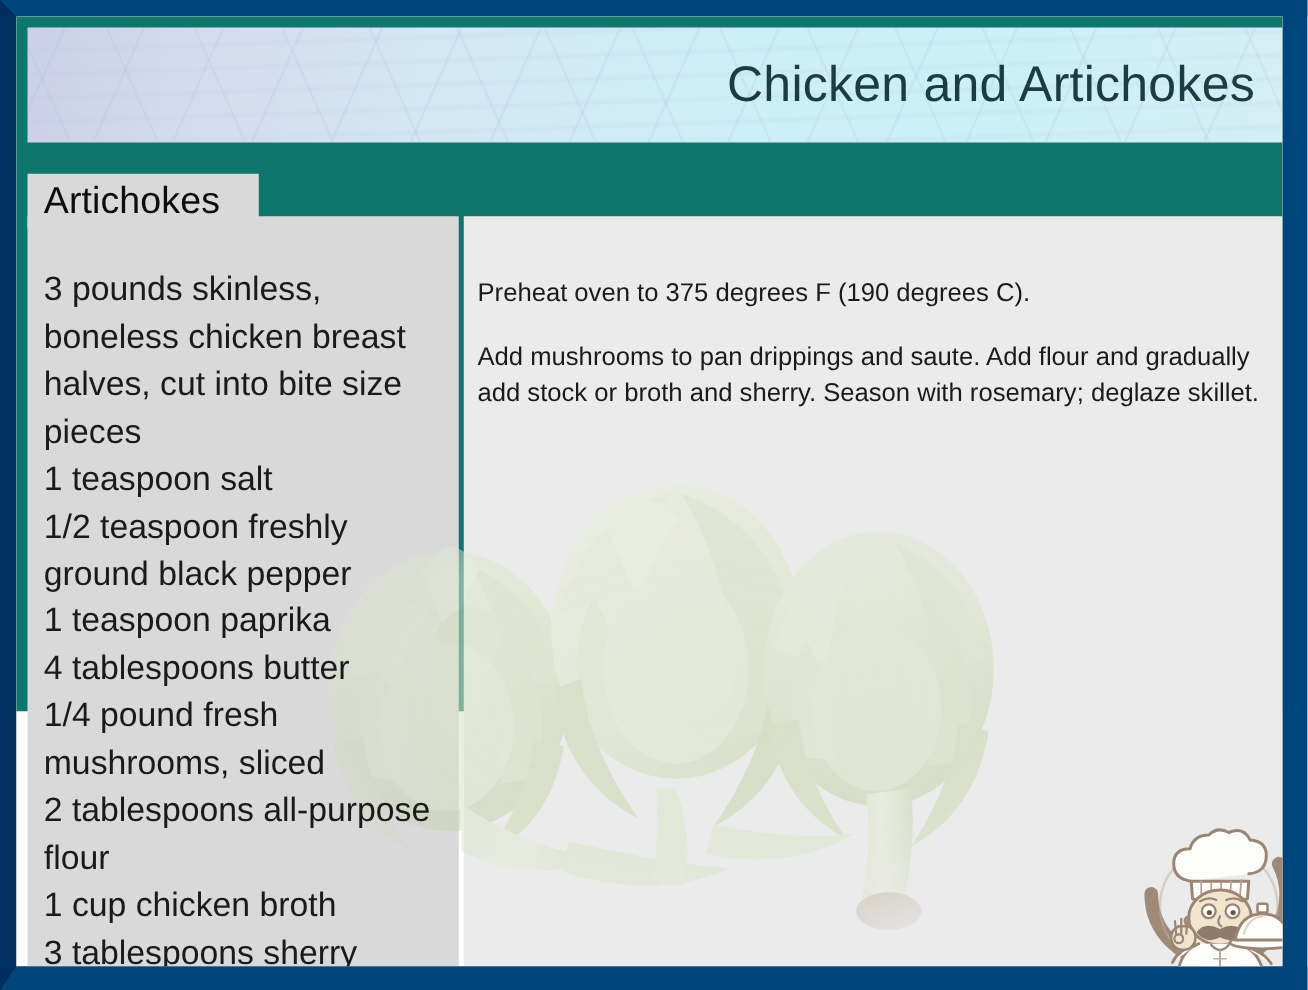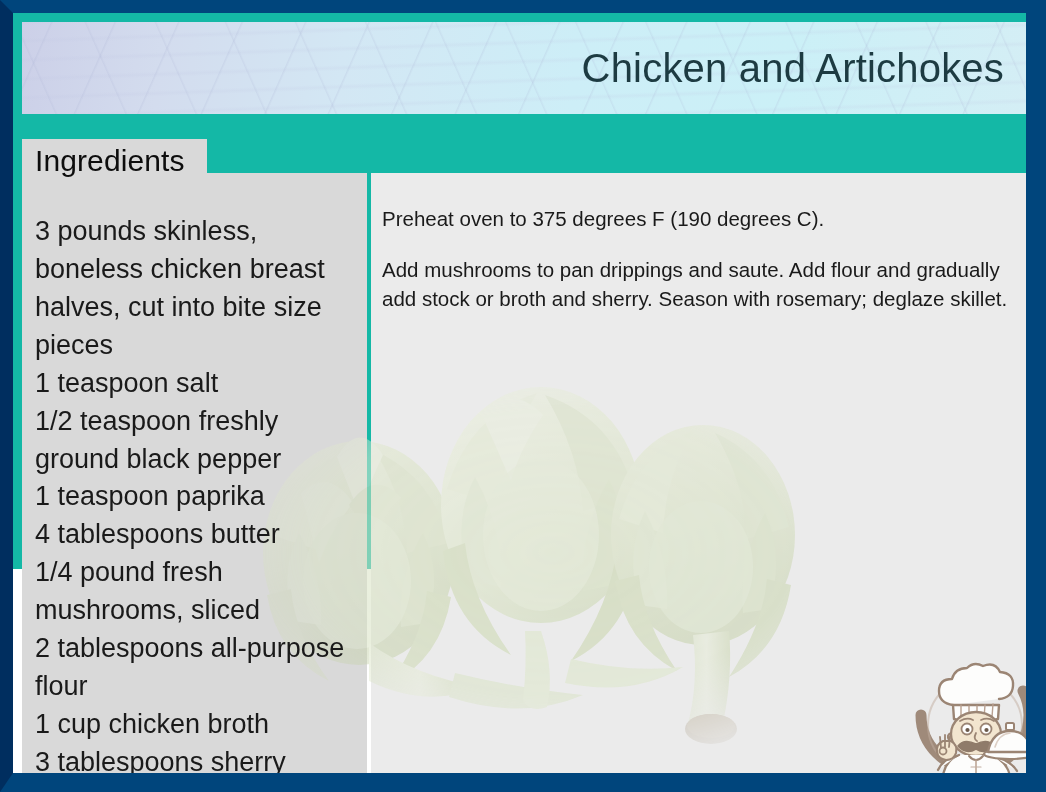--- a/index.html
+++ b/index.html
@@ -23,21 +23,21 @@
     border-bottom: 19px solid #00457c;
     overflow: hidden;
   }
 
   
   #page {
     position: absolute;
     left: 0; top: 0;
     width: 1013px;
     height: 556px;
-    background: #14b8a6;
+    background: #0f766e;
   }
 
   
   .banner {
     position: absolute;
     left: 9px;
     top: 9px;
     width: 1004px;
     height: 92px;
     background:
@@ -149,21 +149,21 @@
   .directions-body {
     position: absolute;
     left: 369px;
     top: 192px;
     width: 640px;
     font-size: 20.5px;
     line-height: 1.41;
     color: #1a1a1a;
   }
   .directions-body p {
-    margin: 0 0 22px 0;
+    margin: 16px 0 22px 0;
   }
   .directions-body p:last-child { margin-bottom: 0; }
 
   
   .chef-logo {
     position: absolute;
     left: 896px;
     top: 646px;
     width: 132px;
     height: 132px;
@@ -254,21 +254,21 @@
           <path d="M452 250 q6 50 -6 92 q20 12 36 -4 q10 -48 6 -92 z" fill="url(#stemG)"></path>
           <path d="M330 274 q58 14 112 8 q-50 30 -118 16 z" fill="#dce6c8"></path>
           <ellipse cx="470" cy="344" rx="26" ry="15" fill="#9a8a6e"></ellipse>
           <ellipse cx="470" cy="341" rx="24" ry="12" fill="#a89878"></ellipse>
           <path d="M300 246 q14 40 6 76 q-16 6 -24 -6 q4 -38 2 -70 z" fill="#dde7c9"></path>
         </g>
       </svg>
     </div>
 
     <div class="tab tab-ingredients">
-      <span>Ingredients</span>
+      <span>Artichokes</span>
     </div>
 
 
     <div class="ingredients-list">3 pounds skinless, boneless chicken breast halves, cut into bite size pieces
 1 teaspoon salt
 1/2 teaspoon freshly ground black pepper
 1 teaspoon paprika
 4 tablespoons butter
 1/4 pound fresh mushrooms, sliced
 2 tablespoons all-purpose flour

